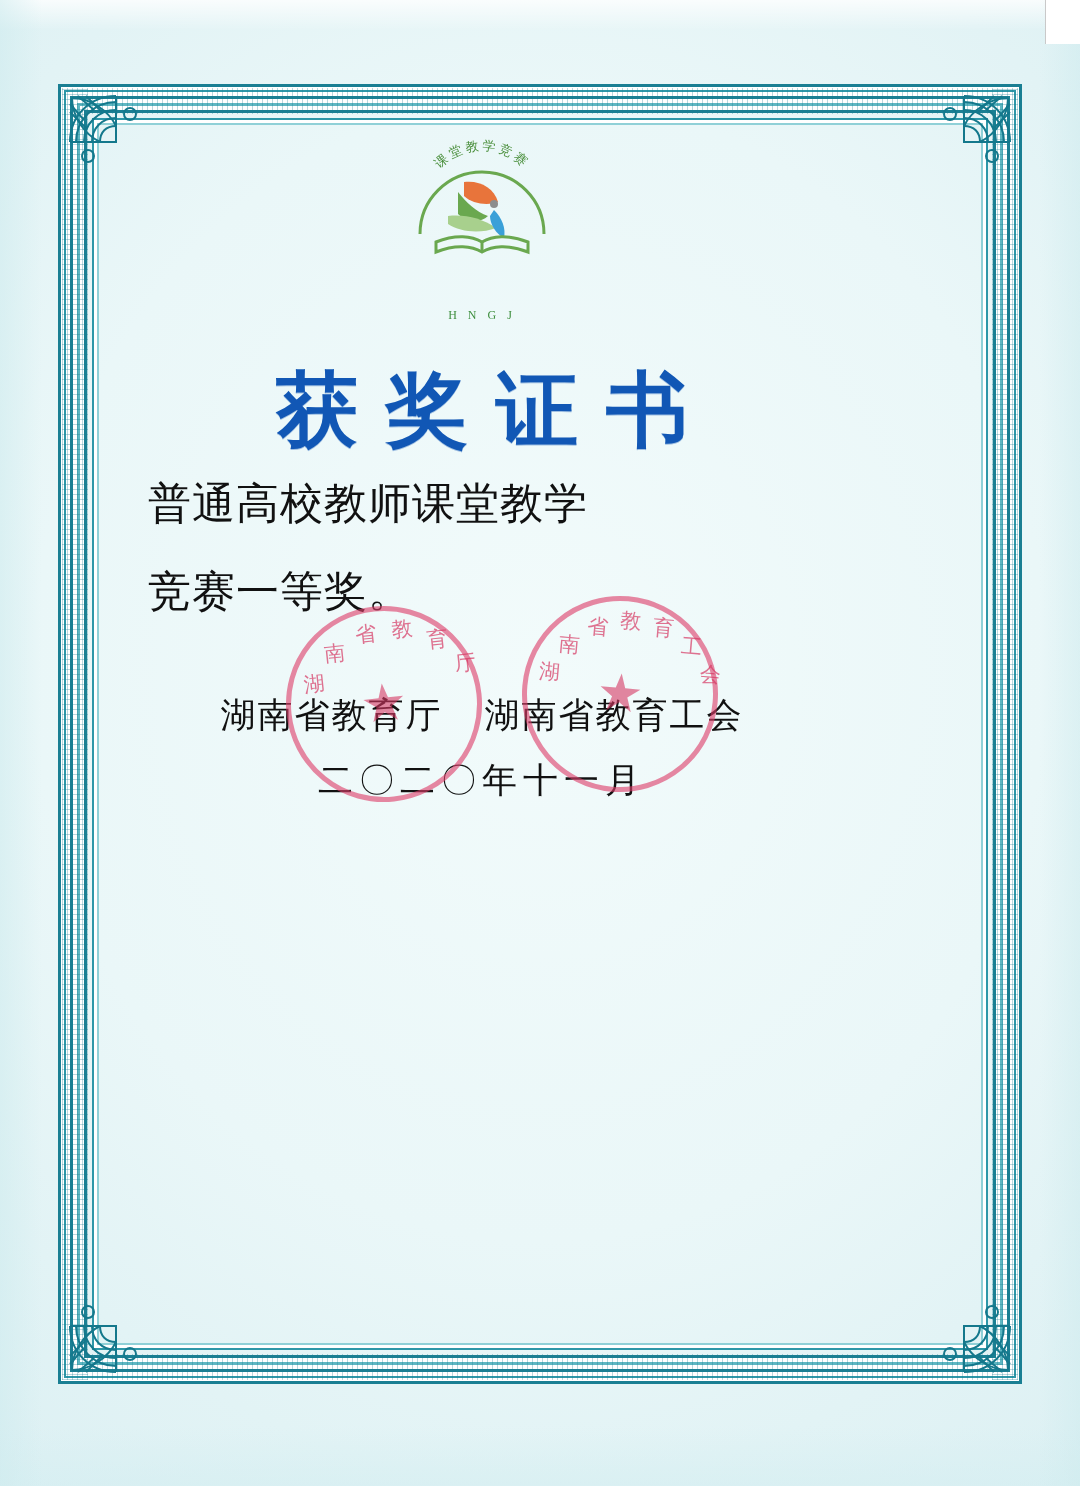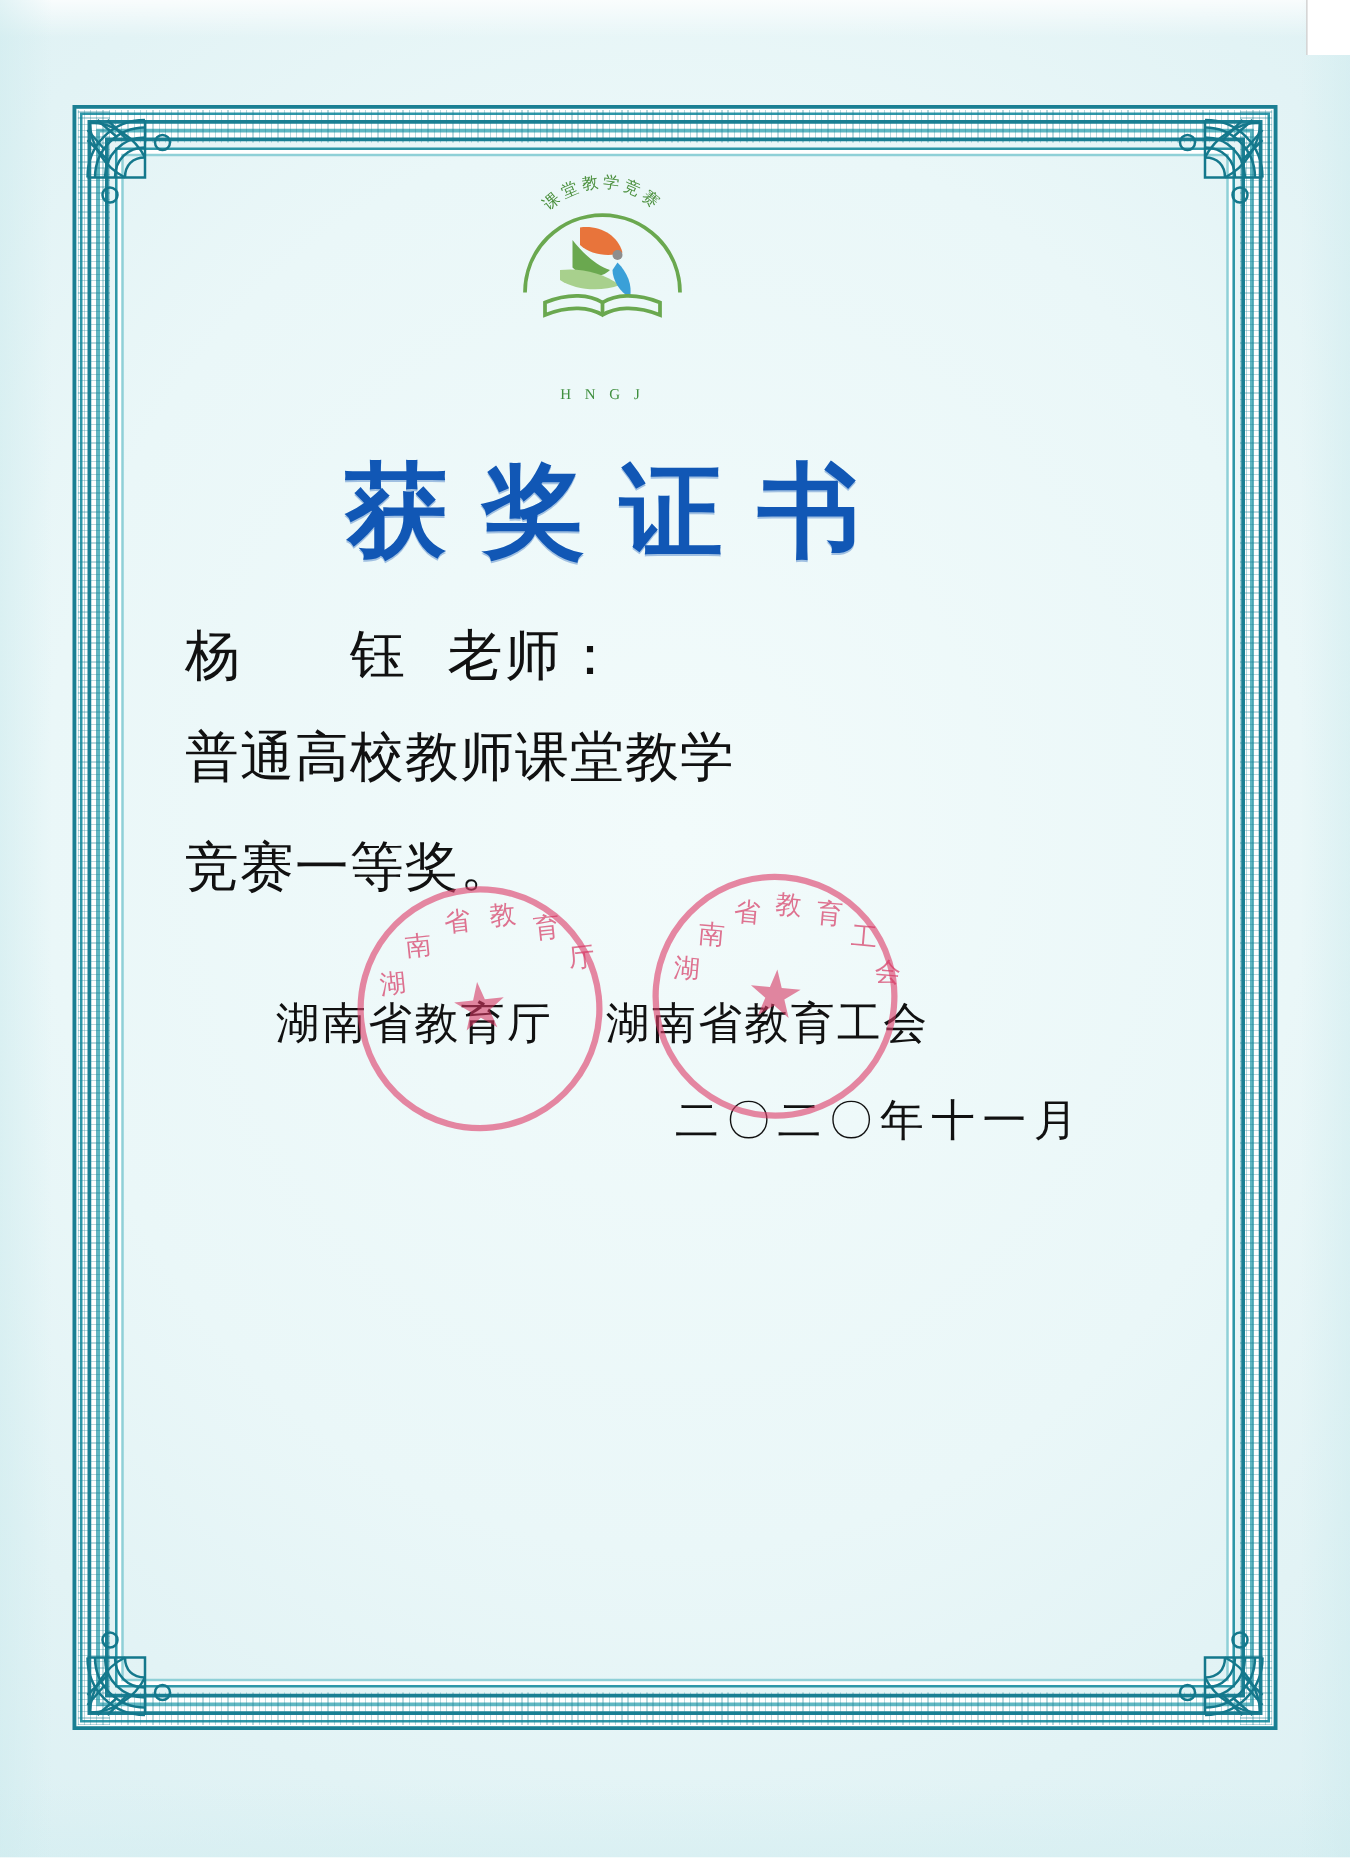--- a/index.html
+++ b/index.html
@@ -188,25 +188,24 @@
     margin-top: 66px;
     text-align: center;
   }
   .sign-line {
     font-size: 35px;
     color: #111;
     letter-spacing: 2px;
   }
   .sign-line .gap { display: inline-block; width: 42px; }
   .sign-date {
-    margin-top: 31px;
+    margin-top: 18px;
     font-size: 35px;
     color: #111;
     letter-spacing: 6px;
-    text-align: right;
   }
 
   
   .seal {
     position: absolute;
     border-radius: 50%;
     border: 5px solid rgba(221,63,106,.62);
     color: rgba(214,55,99,.70);
     pointer-events: none;
   }
@@ -338,23 +337,20 @@
         <circle cx="92" cy="74" r="4" fill="#8d8d8d"></circle>
 
         <path d="M34 112 C54 104 70 106 80 112 C90 106 106 104 126 112 L126 122 C106 114 90 116 80 122 C70 116 54 114 34 122 Z" fill="none" stroke="#6aa84f" stroke-width="3"></path>
         <path d="M80 112 L80 122" stroke="#6aa84f" stroke-width="3"></path>
       </svg>
       <div class="logo-caption">H N G J</div>
     </div>
 
     <div class="cert-title">获奖证书</div>
 
-    <div class="recipient">
-      <span class="name">杨　钰</span><span>老师：</span>
-    </div>
 
     <div class="para" style="margin-top:18px;"><span>普通高校教师课堂教学</span></div>
     <div class="para" style="margin-top:18px;"><span>竞赛一等奖。</span></div>
 
     <div class="sign-block">
 
       <div class="seal seal-left">
         <div class="ring-text">
           <span style="transform:rotate(-62deg) translate(0,-88px) rotate(62deg);">湖</span>
           <span style="transform:rotate(-38deg) translate(0,-88px) rotate(38deg);">南</span>

